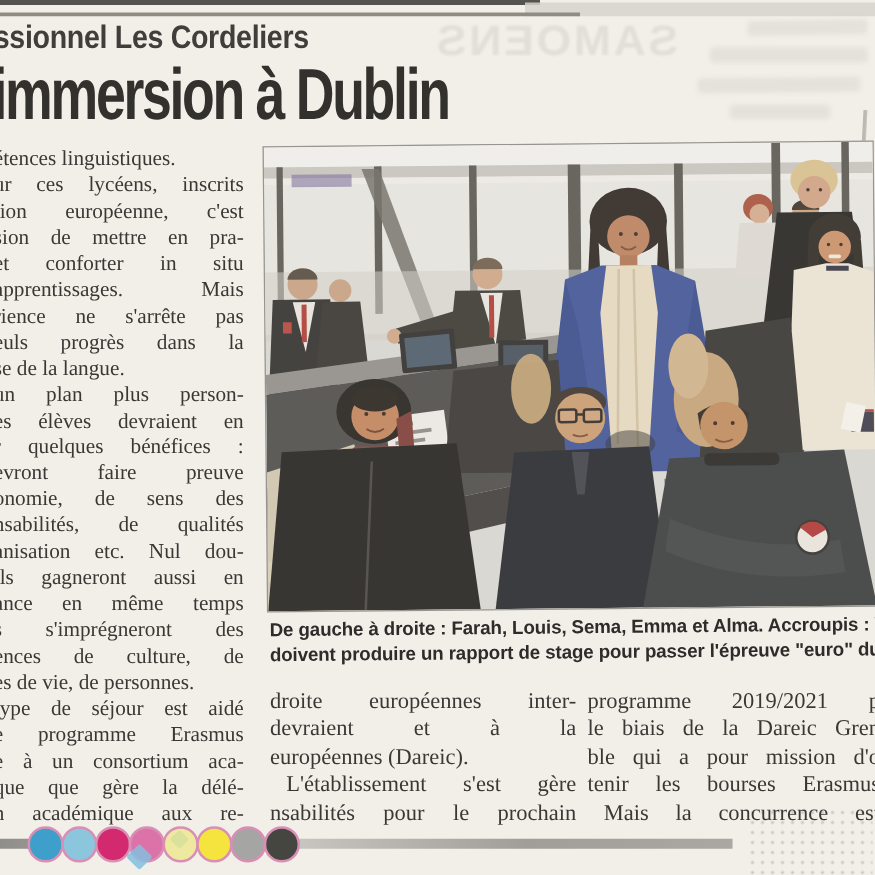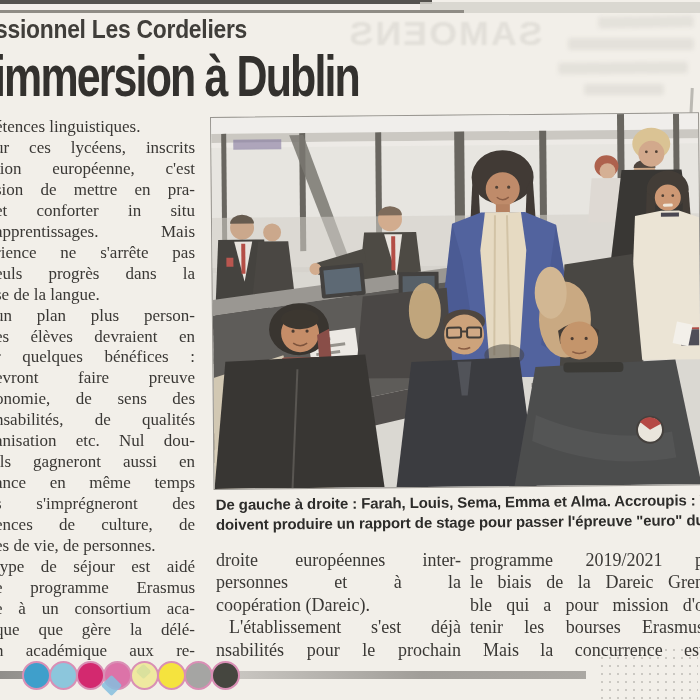--- a/index.html
+++ b/index.html
@@ -287,23 +287,23 @@
       <div class="col-line para-end">es de vie, de personnes.</div>
       <div class="col-line">type de séjour est aidé</div>
       <div class="col-line">e programme Erasmus</div>
       <div class="col-line">e à un consortium aca-</div>
       <div class="col-line">que que gère la délé-</div>
       <div class="col-line">n académique aux re-</div>
     </div>
   <div class="col col-mid">
 
   <div class="col-line">droite européennes inter-</div>
-      <div class="col-line">personnes et à la</div>
-      <div class="col-line para-end">coopération (Dareic).</div>
-      <div class="col-line indent">L'établissement s'est déjà</div>
+      <div class="col-line">devraient et à la</div>
+      <div class="col-line para-end">européennes (Dareic).</div>
+      <div class="col-line indent">L'établissement s'est gère</div>
       <div class="col-line">nsabilités pour le prochain</div>
     </div>
   <div class="col col-right">
 
   <div class="col-line">programme 2019/2021 p</div>
       <div class="col-line">le biais de la Dareic Gren</div>
       <div class="col-line">ble qui a pour mission d'o</div>
       <div class="col-line">tenir les bourses Erasmus</div>
       <div class="col-line indent">Mais la concurrence est</div>
     </div>

